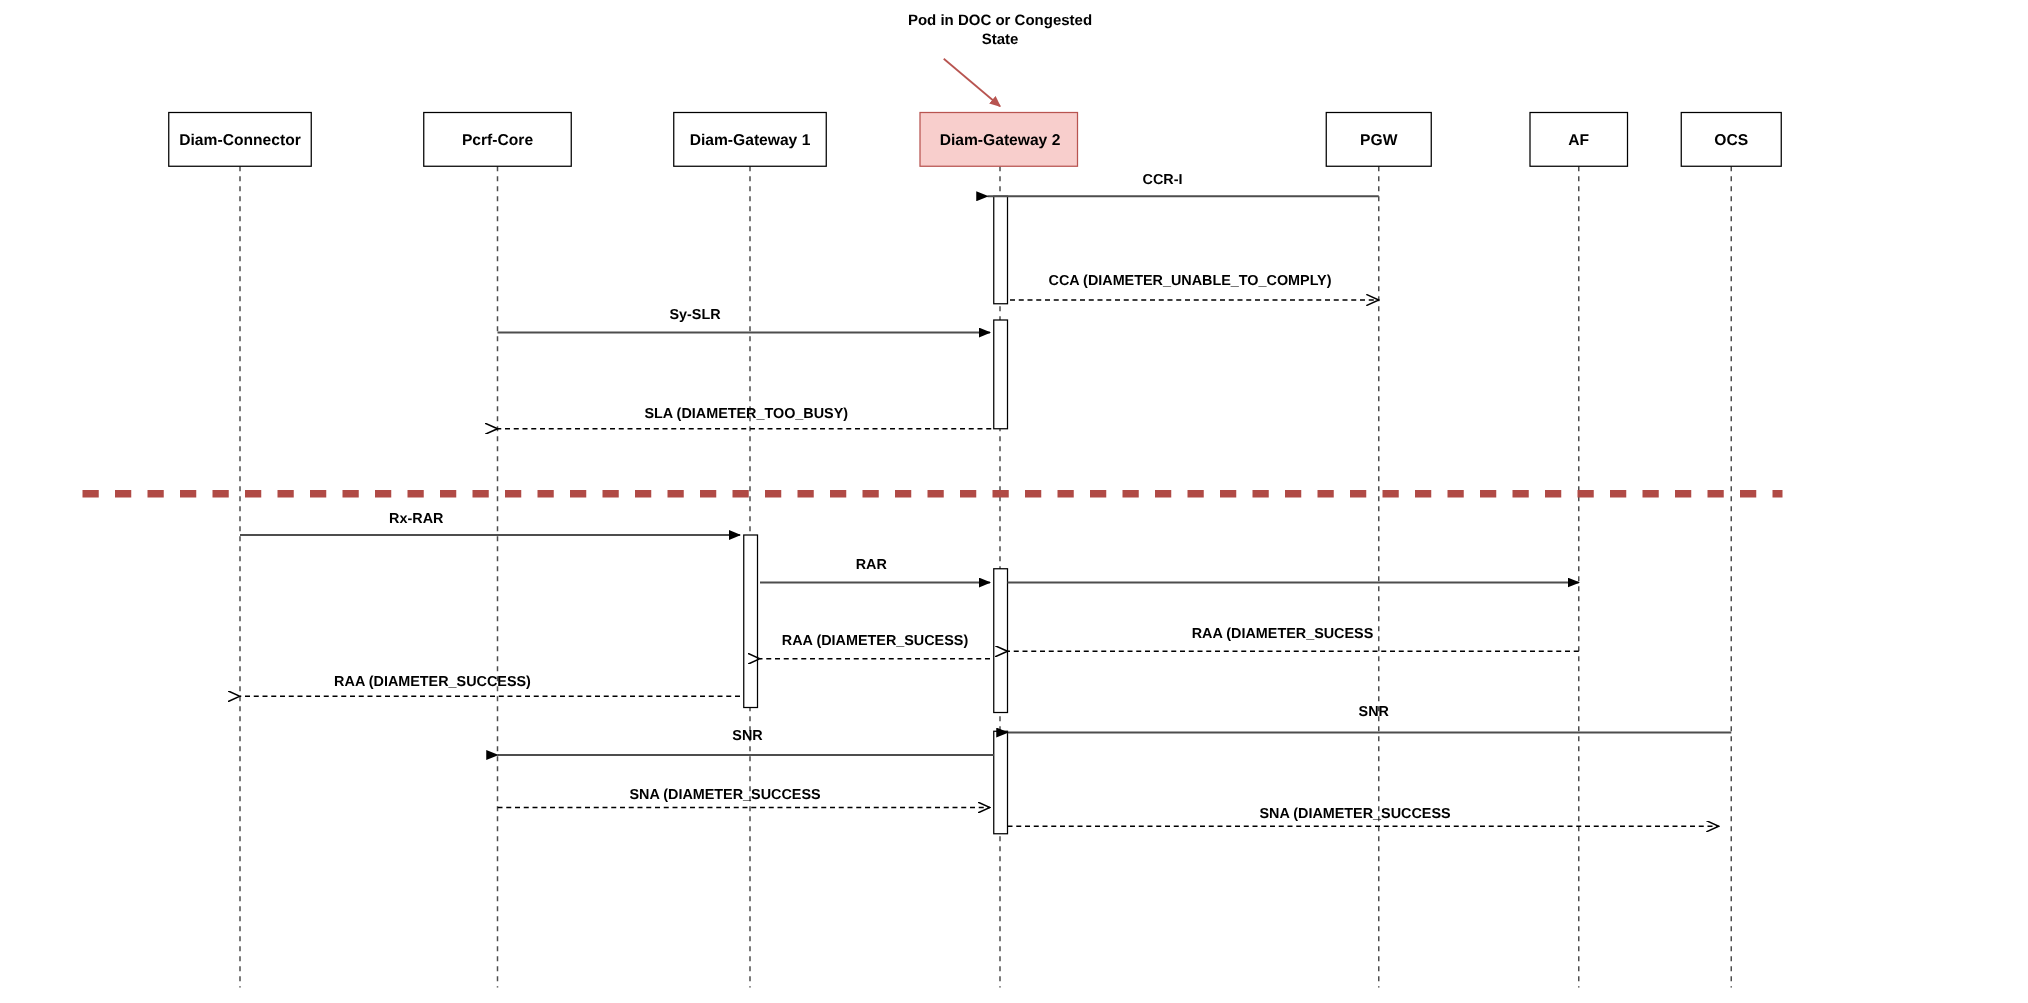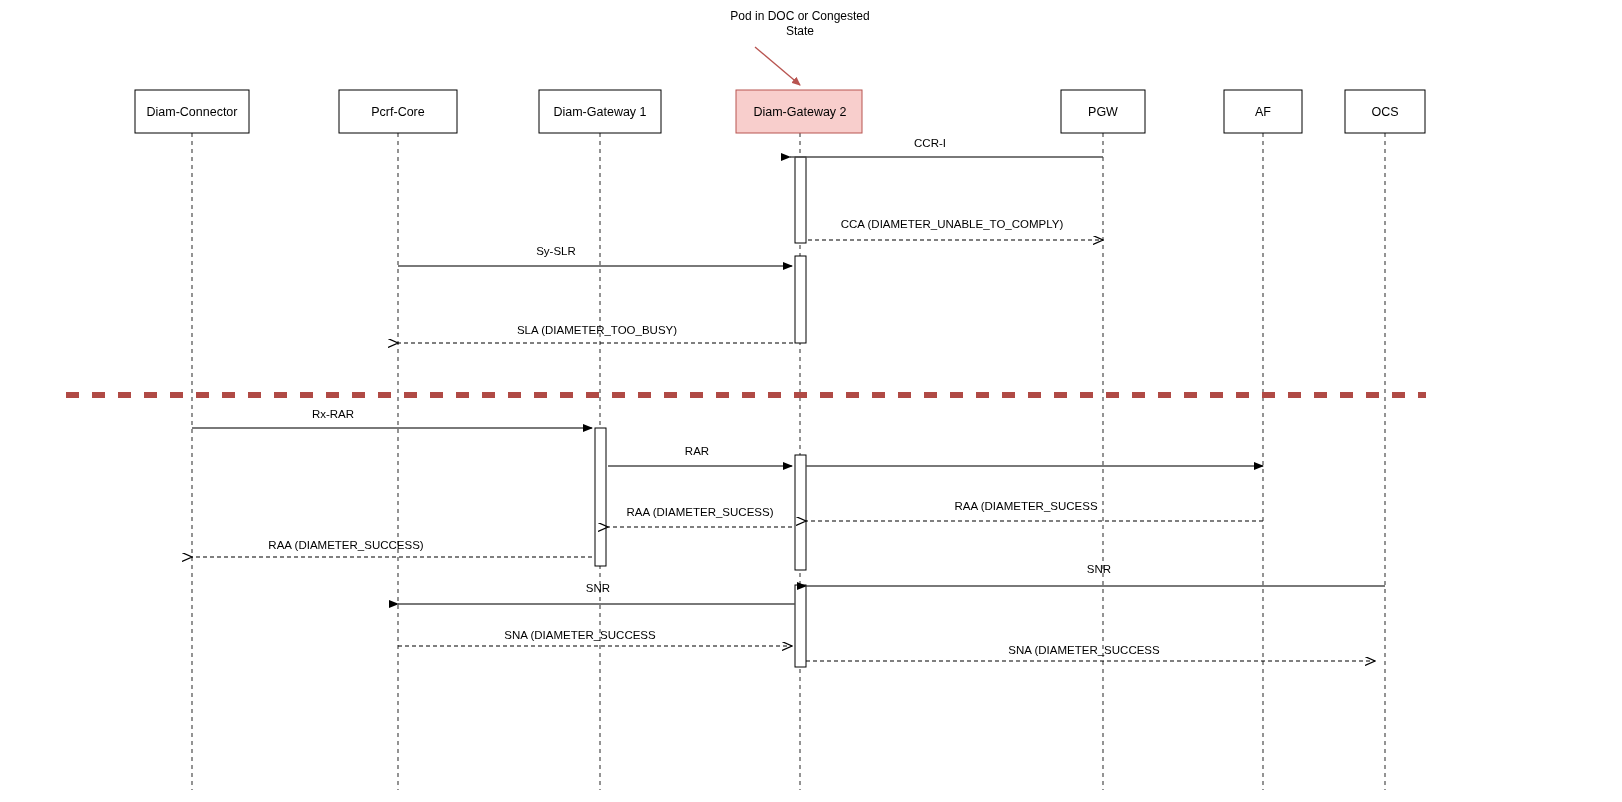--- a/index.html
+++ b/index.html
@@ -12,20 +12,21 @@
     font-family: "Liberation Sans", sans-serif;
     width: 1622px;
     height: 802px;
     overflow: hidden;
     position: relative;
   }
   #diagram-root {
     position: relative;
     width: 1622px;
     height: 752px;
+    font-weight: bold;
   }
   svg#seq-svg {
     display: block;
     width: 1622px;
     height: 802px;
   }
   .lifeline-box-rect {
     fill: #ffffff;
     stroke: #000000;
     stroke-width: 1;

